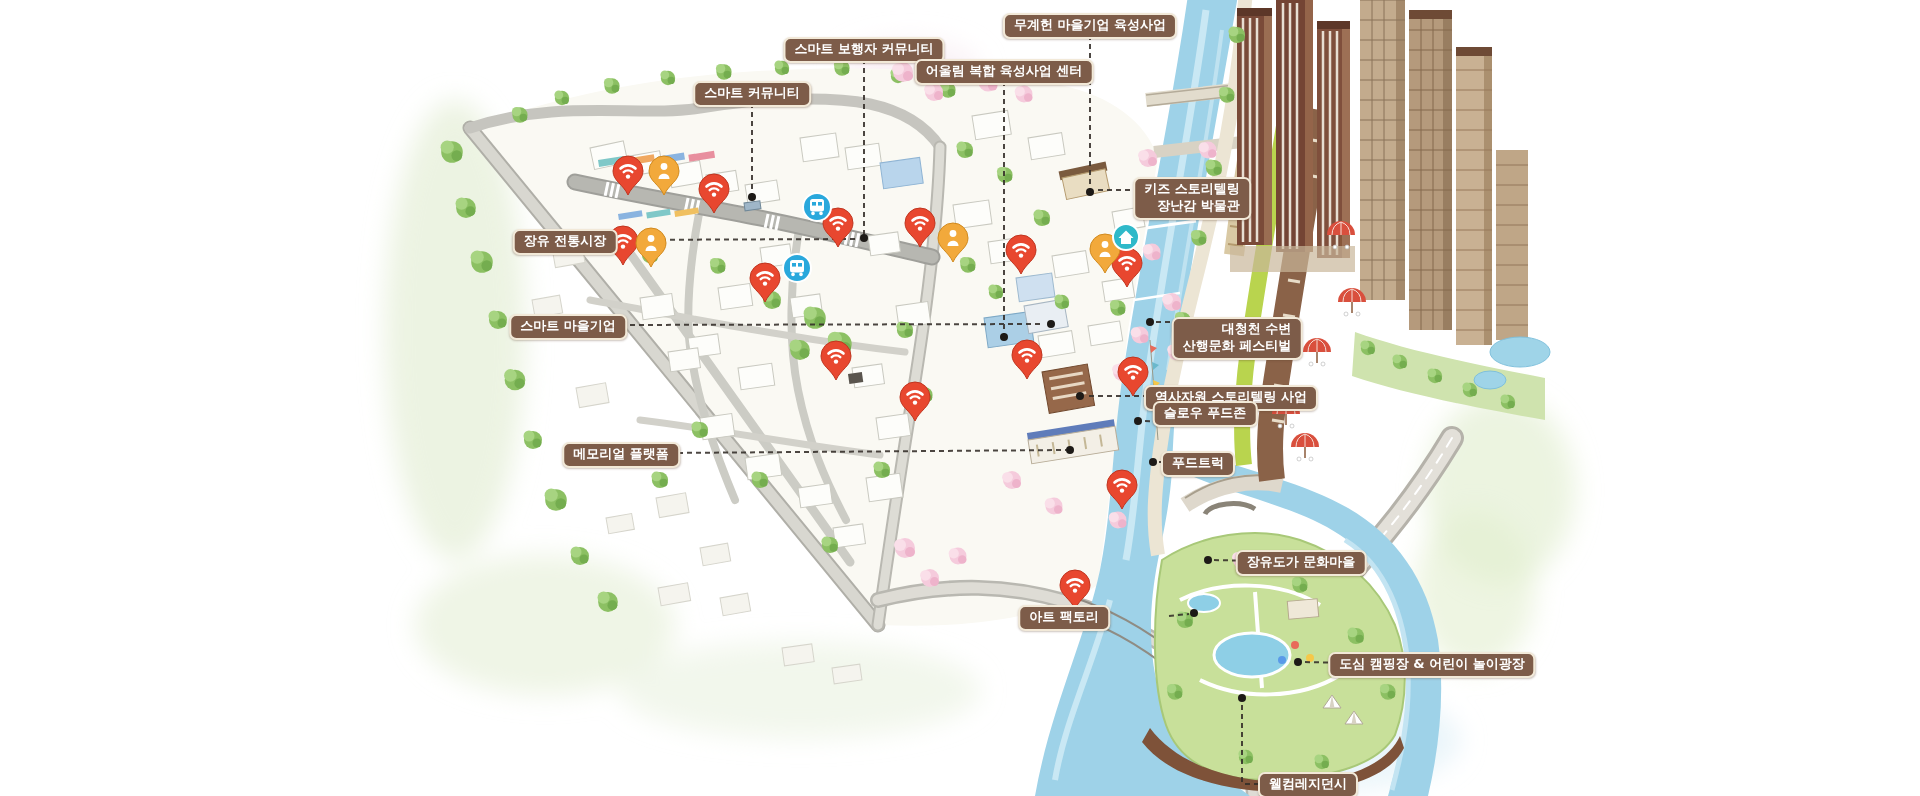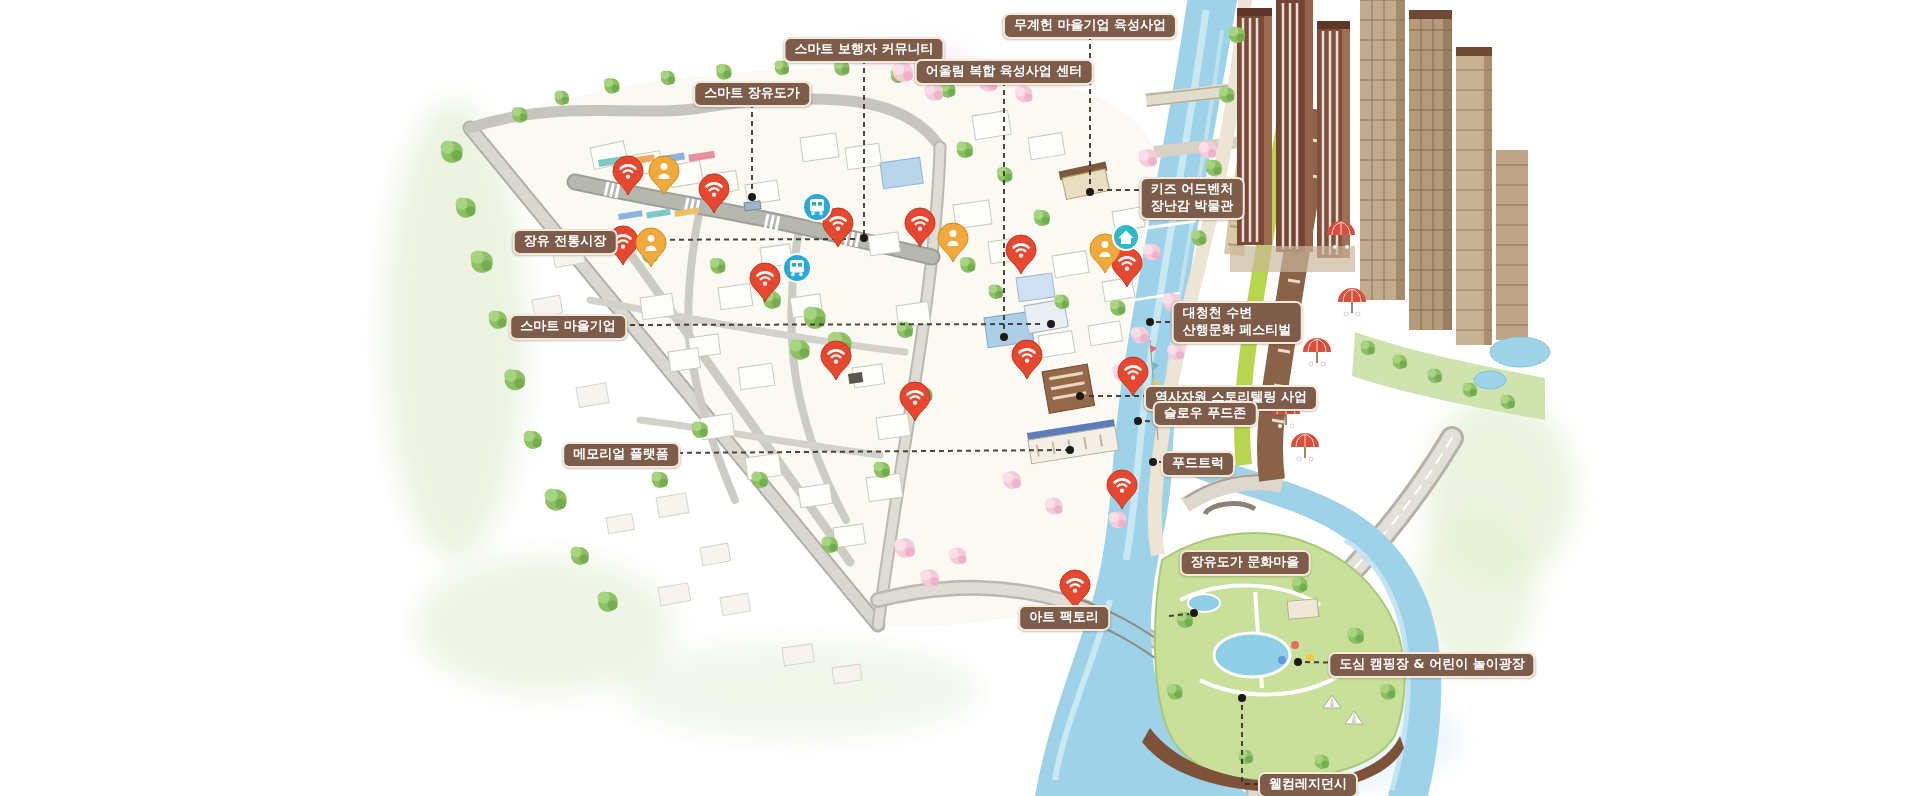--- a/index.html
+++ b/index.html
@@ -2,21 +2,21 @@
 <html><head>
 <meta charset="utf-8">
 <style>
   html,body{margin:0;padding:0;background:#ffffff;}
   .stage{position:relative;width:1920px;height:796px;overflow:hidden;background:#ffffff;
          font-family:"DejaVu Sans","Liberation Sans",sans-serif;}
   .art{position:absolute;left:0;top:0;width:1920px;height:796px;display:block;}
   .map-label{position:absolute;transform:translateX(-50%);background:#7d5c49;color:#ffffff;
              font-weight:bold;font-size:13px;line-height:1.3;padding:2px 9px 3px;border-radius:7px;
              border:2px solid #f2e9d8;box-shadow:0 1px 2px rgba(90,60,40,.3);white-space:nowrap;
-             text-align:left;z-index:5;}
+             text-align:right;z-index:5;}
   .map-label span{display:block;}
 </style>
 </head>
 <body>
 
 <div class="stage">
 
 <svg class="art" viewBox="0 0 1920 796" xmlns="http://www.w3.org/2000/svg">
   <defs>
     <filter id="soft" x="-60%" y="-60%" width="220%" height="220%">
@@ -459,55 +459,55 @@
     <use href="#busb" transform="translate(817,207)"></use>
     <use href="#busb" transform="translate(797,268)"></use>
     <use href="#houseb" transform="translate(1126,237)"></use>
   </g>
 </svg>
 
 <div class="map-label" style="left:864px;top:37px">
       <span>스마트 보행자 커뮤니티</span>
     </div>
 <div class="map-label" style="left:752px;top:81px">
-      <span>스마트 장유도가</span>
+      <span>스마트 커뮤니티</span>
     </div>
 <div class="map-label" style="left:1090px;top:13px">
       <span>무계헌 마을기업 육성사업</span>
     </div>
 <div class="map-label" style="left:1004px;top:59px">
       <span>어울림 복합 육성사업 센터</span>
     </div>
 <div class="map-label" style="left:1192px;top:177px">
-      <span>키즈 어드벤처</span>
+      <span>키즈 스토리텔링</span>
       <span>장난감 박물관</span>
     </div>
 <div class="map-label" style="left:565px;top:229px">
       <span>장유 전통시장</span>
     </div>
-<div class="map-label" style="left:1237px;top:301px">
+<div class="map-label" style="left:1237px;top:317px">
       <span>대청천 수변</span>
       <span>산행문화 페스티벌</span>
     </div>
 <div class="map-label" style="left:568px;top:314px">
       <span>스마트 마을기업</span>
     </div>
 <div class="map-label" style="left:1231px;top:385px">
       <span>역사자원 스토리텔링 사업</span>
     </div>
 <div class="map-label" style="left:1205px;top:401px">
       <span>슬로우 푸드존</span>
     </div>
 <div class="map-label" style="left:621px;top:442px">
       <span>메모리얼 플랫폼</span>
     </div>
 <div class="map-label" style="left:1198px;top:451px">
       <span>푸드트럭</span>
     </div>
-<div class="map-label" style="left:1245px;top:550px">
+<div class="map-label" style="left:1301px;top:550px">
       <span>장유도가 문화마을</span>
     </div>
 <div class="map-label" style="left:1064px;top:605px">
       <span>아트 팩토리</span>
     </div>
 <div class="map-label" style="left:1432px;top:652px">
       <span>도심 캠핑장 &amp; 어린이 놀이광장</span>
     </div>
 <div class="map-label" style="left:1308px;top:772px">
       <span>웰컴레지던시</span>

